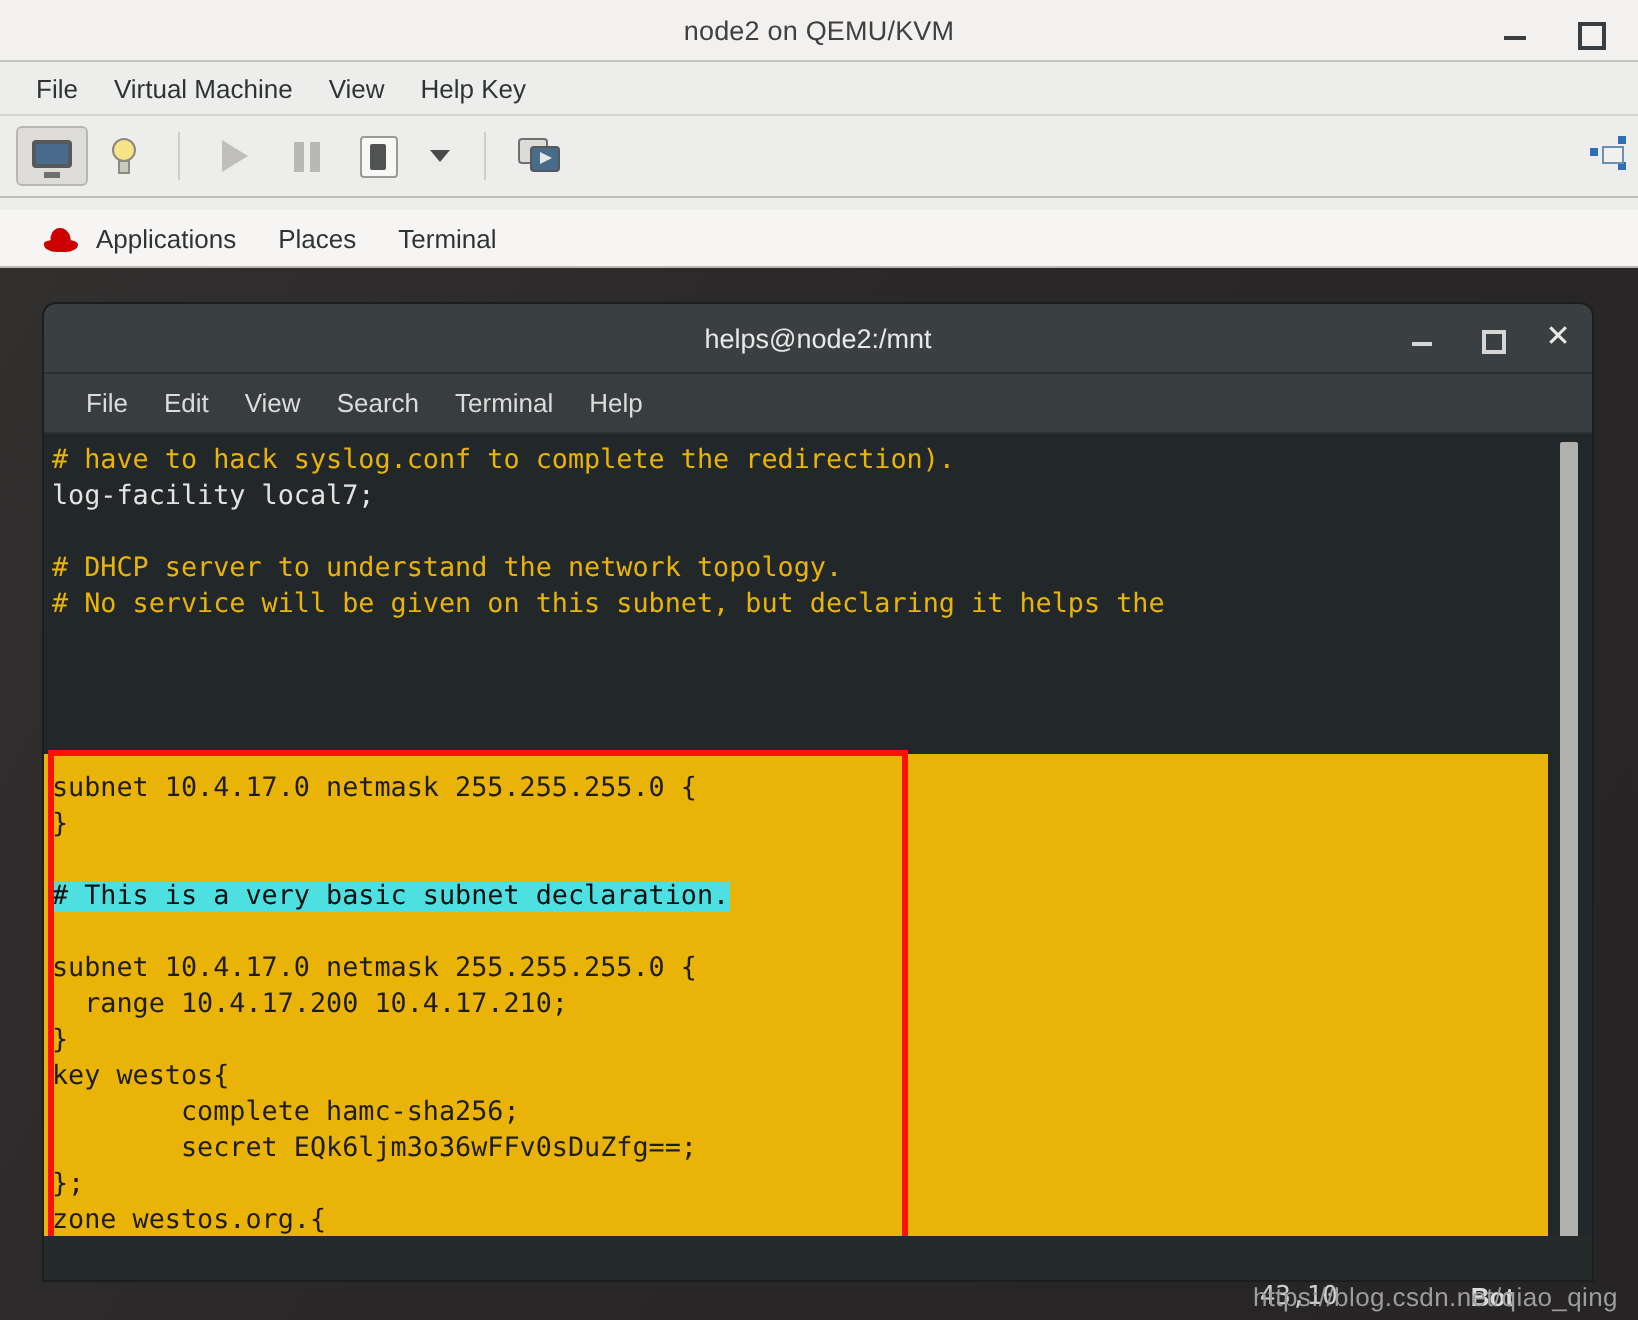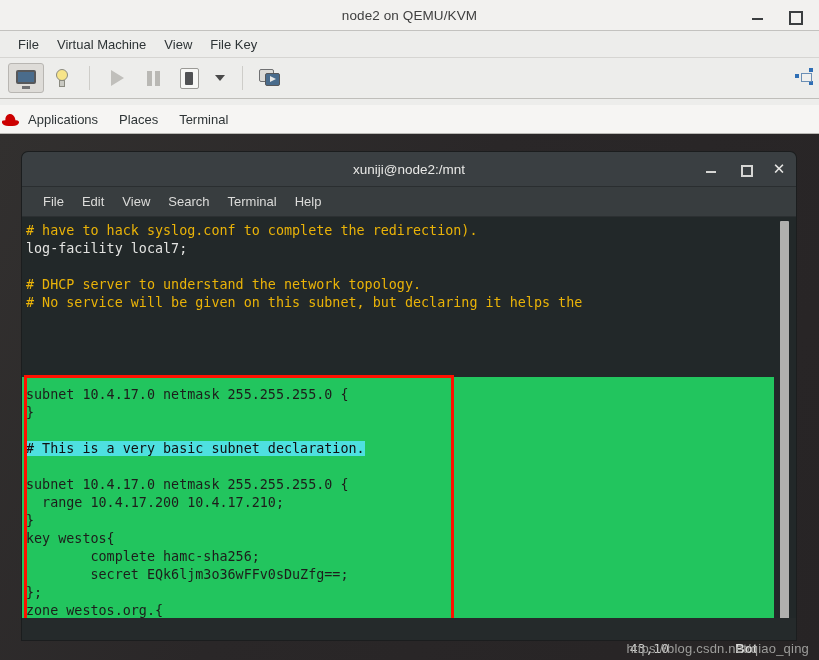--- a/index.html
+++ b/index.html
@@ -99,21 +99,21 @@
   .tb-right { position: absolute; right: 2px; top: 10px; width: 22px; height: 20px; }
   .ic-blue { width: 20px; height: 18px; position: relative; }
   .ic-blue .d { position: absolute; width: 4px; height: 4px; background: #2f6fb5; }
   .ic-blue .cen { position: absolute; left: 6px; top: 5px; width: 11px; height: 9px;
     border: 1.5px solid #6b8fb5; background: #f0f0ee; }
 
   
   .guest-panel {
     position: absolute; left: 0; top: 105px; width: 819px; height: 29px;
     background: #f6f5f3; border-bottom: 1px solid #b9b8b4;
-    display: flex; align-items: center; padding-left: 2px;
+    display: flex; align-items: center; padding-left: 22px;
   }
   .rh-hat {
     width: 17px; height: 12px; position: relative; margin-right: 7px; margin-top: 2px;
   }
   .rh-hat::before {
     content: ""; position: absolute; left: 3px; top: 0; width: 10px; height: 8px;
     background: #cc0000; border-radius: 55% 55% 40% 40% / 80% 80% 20% 20%;
     transform: rotate(-9deg);
   }
   .rh-hat::after {
@@ -173,21 +173,21 @@
     line-height: 18px;
   }
   .term-dark-lines { padding: 5px 0 0 4px; }
   .tline { white-space: pre; height: 18px; }
   .c-cyan { color: #eab308; }
   .c-white { color: #e3e3e1; }
 
   
   .light-zone {
     position: absolute; left: 0; top: 160px; width: 752px; bottom: 22px;
-    background: #22c55e;
+    background: #eab308;
   }
   .light-lines { padding: 9px 0 0 4px; }
   .lline { white-space: pre; height: 18px; color: #1d1d1b; }
   .hl-cyan { background: #4ee0e0; color: #101010; }
 
   .red-box {
     position: absolute; left: 2px; top: 158px; width: 430px; height: 310px;
     border: 3px solid #ff1100; pointer-events: none;
   }
 
@@ -240,21 +240,21 @@
       <div class="vm-winbtns">
         <div class="wb wb-min"></div>
         <div class="wb wb-max"></div>
       </div>
     </div>
 
     <div class="vm-menubar">
       <div class="mi">File</div>
       <div class="mi">Virtual Machine</div>
       <div class="mi">View</div>
-      <div class="mi">File Key</div>
+      <div class="mi">Help Key</div>
     </div>
 
     <div class="vm-toolbar">
       <div class="tb-btn active">
         <span class="ic-monitor">
           <span class="sc"></span>
             <span class="st"></span>
         </span>
       </div>
       <div class="tb-btn">
@@ -300,21 +300,21 @@
   <div class="guest-panel">
     <span class="rh-hat"></span>
     <div class="gi">Applications</div>
     <div class="gi">Places</div>
     <div class="gi">Terminal</div>
   </div>
 
   <div class="term">
 
     <div class="term-title">
-      <div class="tt">xuniji@node2:/mnt</div>
+      <div class="tt">helps@node2:/mnt</div>
       <div class="term-wb">
         <div class="twb twb-min"></div>
         <div class="twb twb-max"></div>
         <div class="twb twb-close">✕</div>
       </div>
     </div>
 
     <div class="term-menu">
       <div class="tmi">File</div>
       <div class="tmi">Edit</div>

